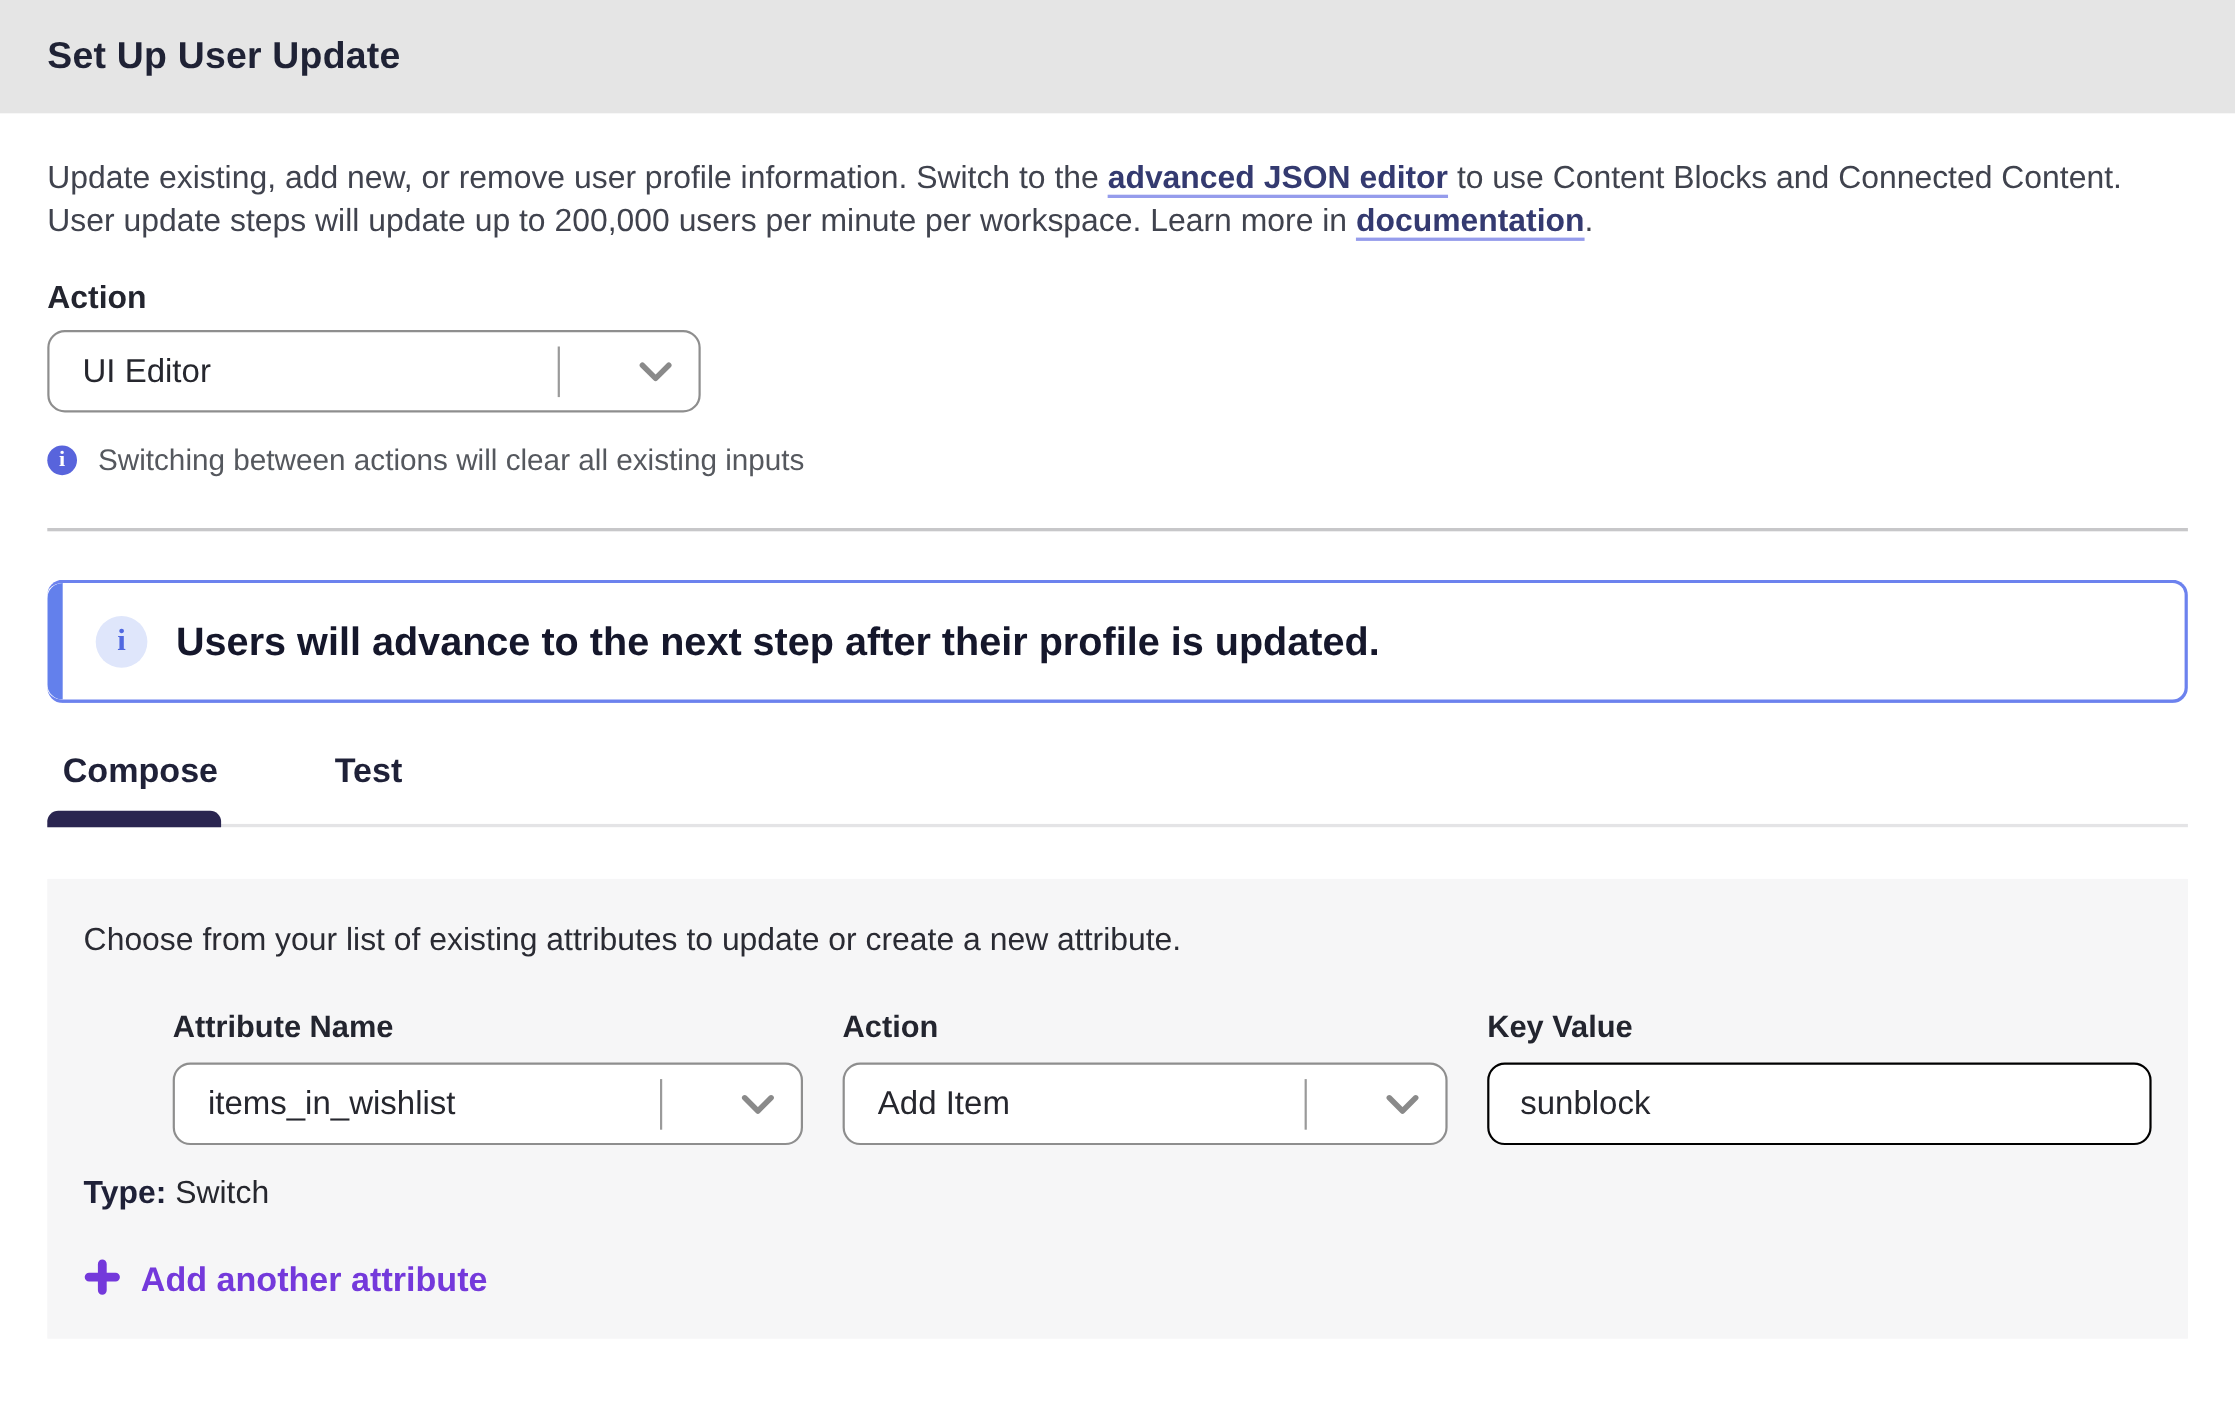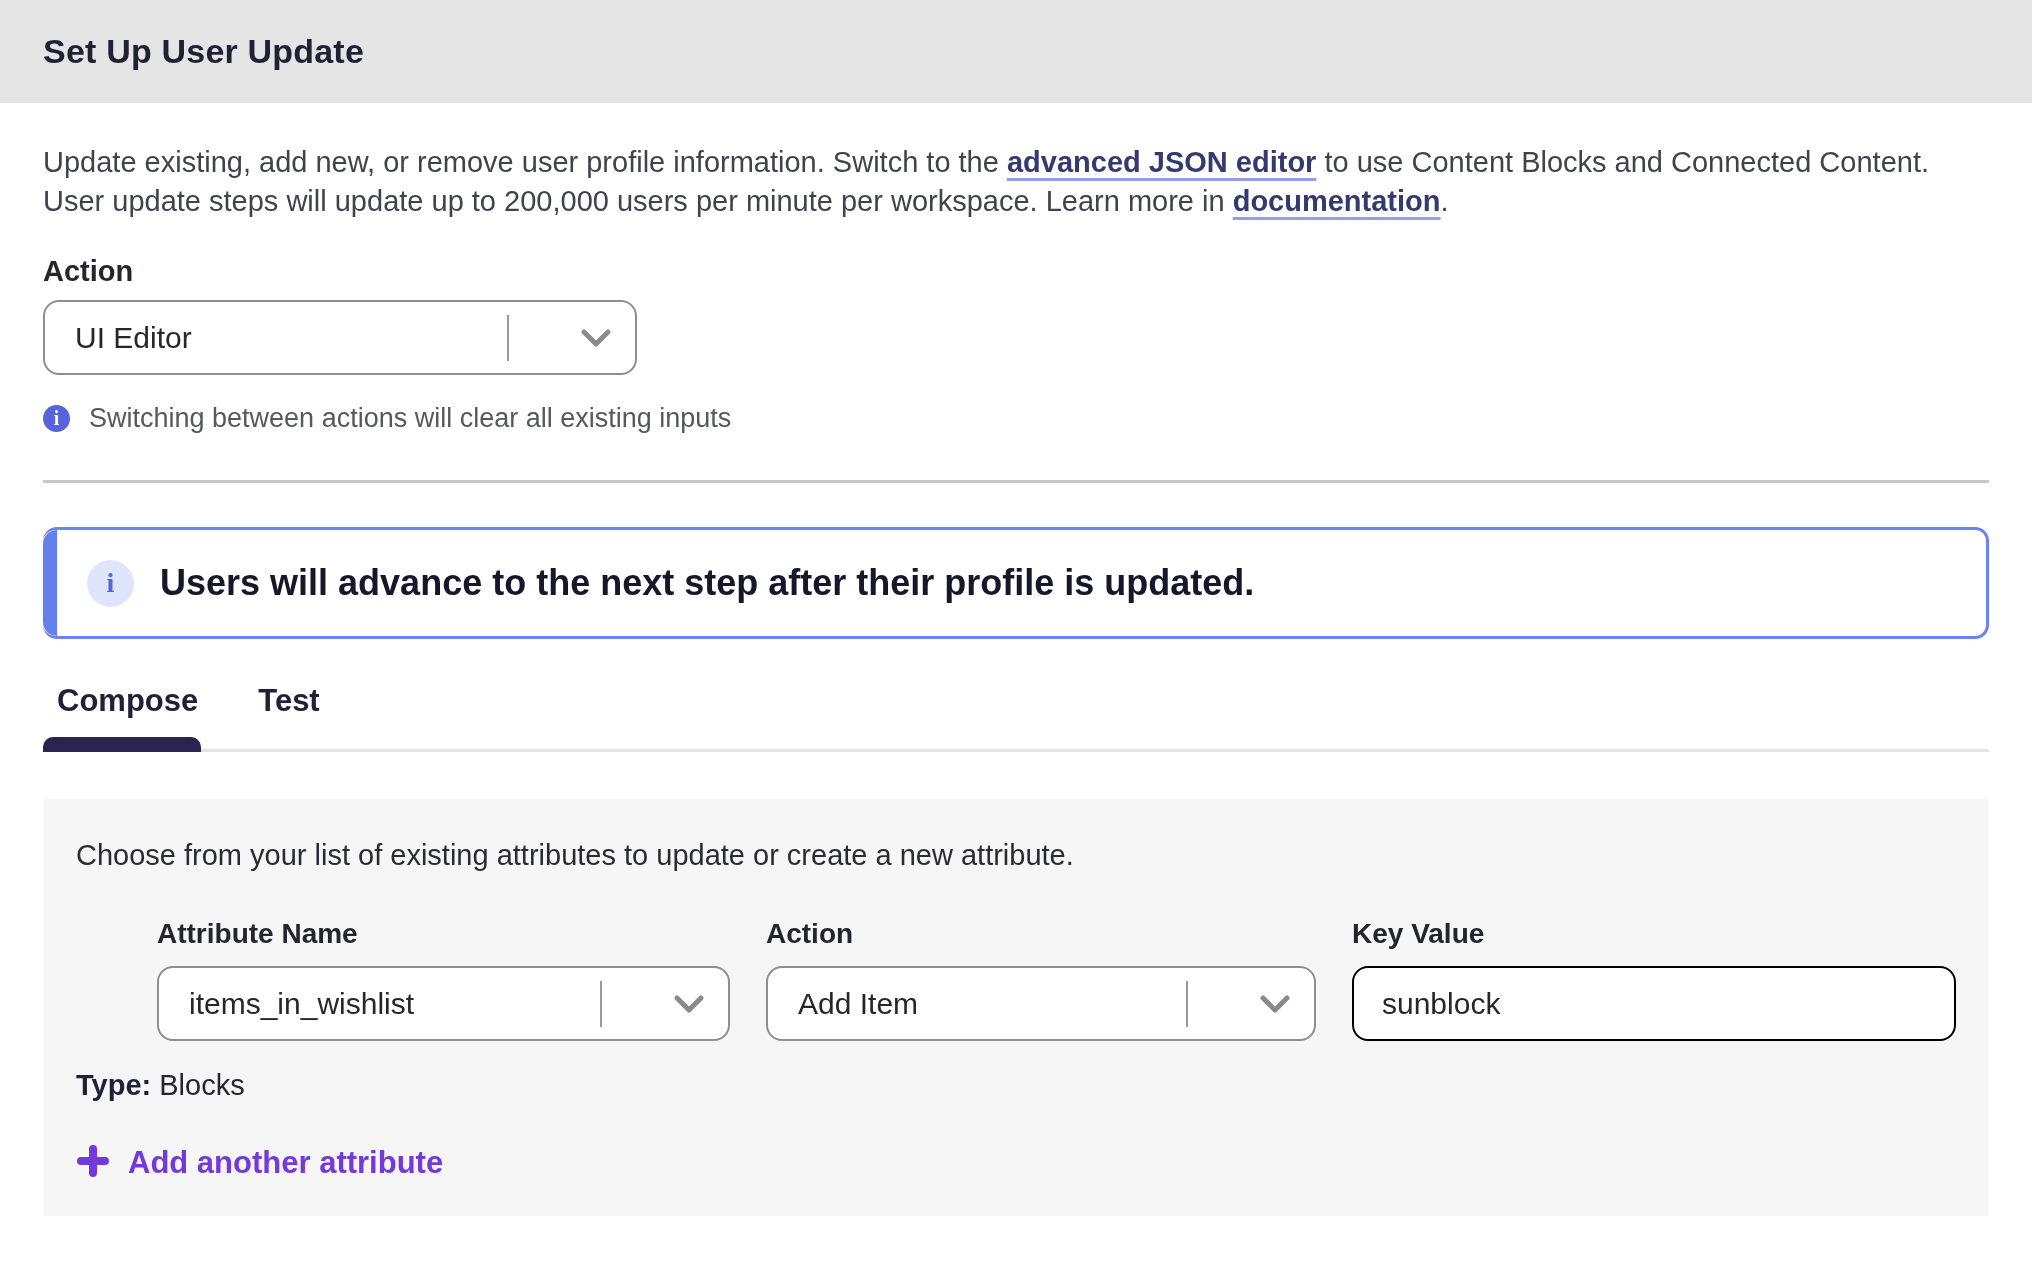--- a/index.html
+++ b/index.html
@@ -33,21 +33,21 @@
 
   .alert { margin-top:44px; height:112px; border:3px solid #6c82ee; border-left:none; border-radius:14px;
     display:flex; align-items:center; overflow:hidden; background:#fff; }
   .alert-accent { width:14px; align-self:stretch; background:#6380ec; border-radius:14px 0 0 14px; flex:none; }
   .alert-icon { width:47px; height:47px; border-radius:50%; background:#dfe6fb; color:#5068e0;
     font-weight:bold; font-size:28px; display:flex; align-items:center; justify-content:center;
     margin-left:30px; flex:none; font-family:"Liberation Serif", serif; }
   .alert-text { margin-left:26px; font-size:36px; font-weight:bold; color:#15172b; }
 
   .tabs { margin-top:44px; position:relative; }
-  .tab-row { display:flex; gap:32px;align-items:flex-end; }
+  .tab-row { display:flex; gap:78px;align-items:flex-end; }
   .tab { padding:0 14px; font-size:31px; font-weight:bold; color:#1f2138; cursor:pointer; }
   .tab-underline { position:relative; margin-top:18px; height:15px; }
   .tab-baseline { position:absolute; left:0; right:0; bottom:0; height:3px; background:#e4e4e6; }
   .tab-indicator { position:absolute; left:0; top:0; width:158px; height:15px;
     background:#2a2550; border-radius:10px 10px 0 0; }
 
   .panel { margin-top:47px; background:#f6f6f7; padding:40px 33px 34px 33px; }
   .panel-instruction { font-size:29px; color:#2a2b33; }
 
   .attr-grid { display:flex; gap:36px; margin-top:46px;justify-content:flex-end; }
@@ -138,21 +138,21 @@
           </span>
         </div>
       </div>
       <div class="col-key">
         <div class="col-label">Key Value</div>
         <input class="text-input" type="text" value="sunblock" style="">
       </div>
     </div>
 
     <div class="type-row">
-      <b>Type:</b>&nbsp;<span>Blocks</span>
+      <b>Type:</b>&nbsp;<span>Switch</span>
     </div>
 
     <div class="add-row">
       <span>
         <svg width="34" height="34" viewBox="0 0 34 34">
             <path d="M17 5 V29 M5 17 H29" stroke="#7439db" stroke-width="8" stroke-linecap="round"></path>
           </svg>
       </span>
       <span class="add-label">Add another attribute</span>
     </div>

